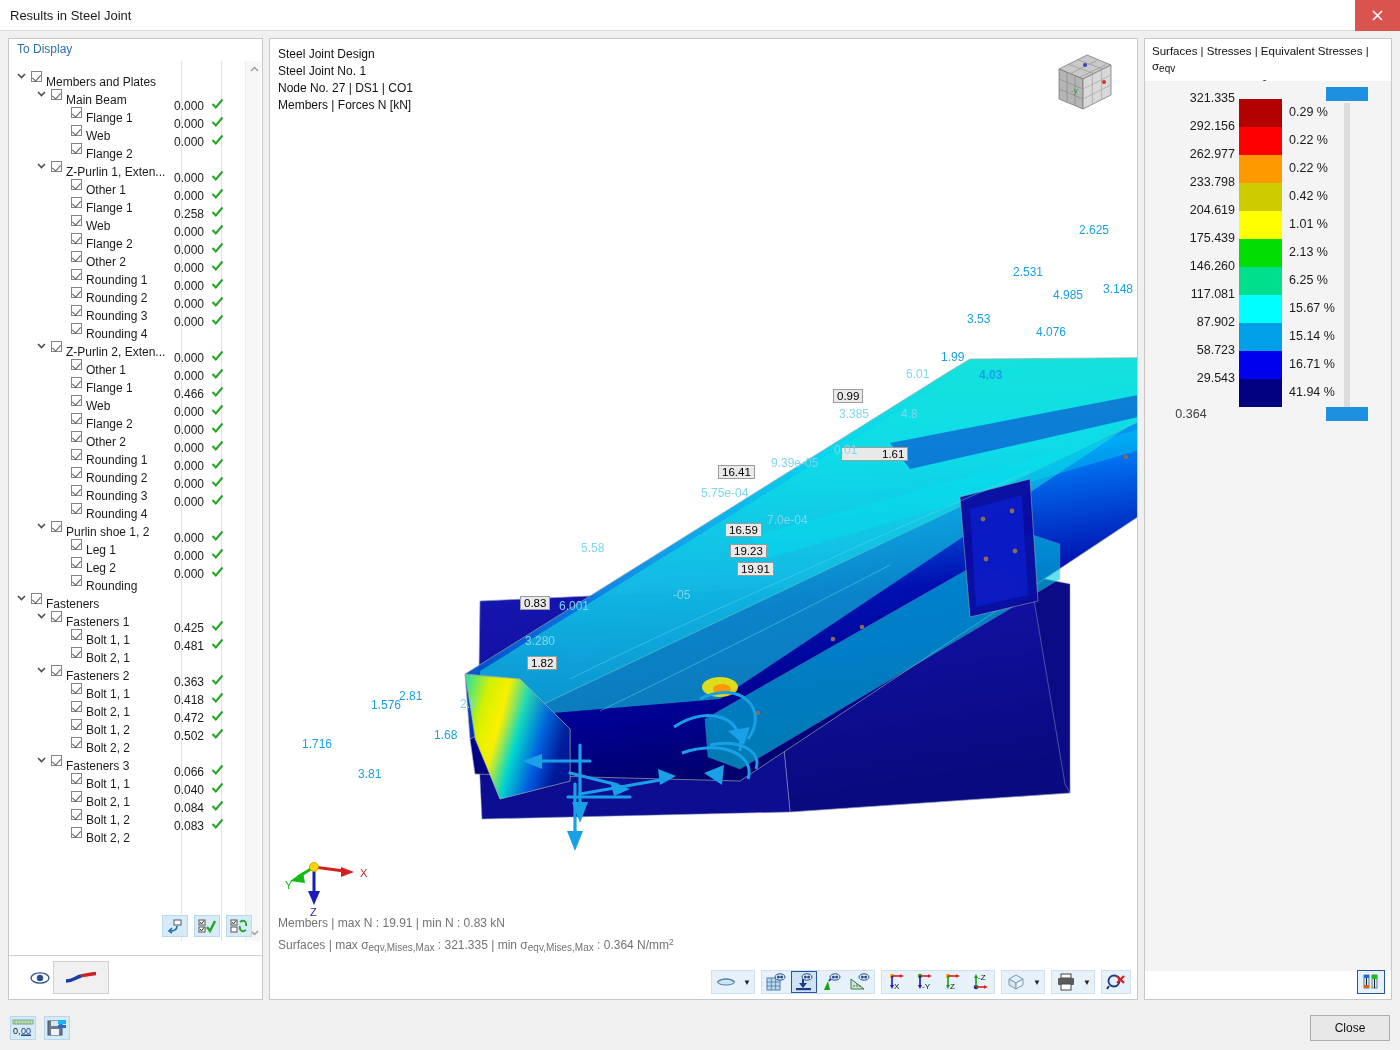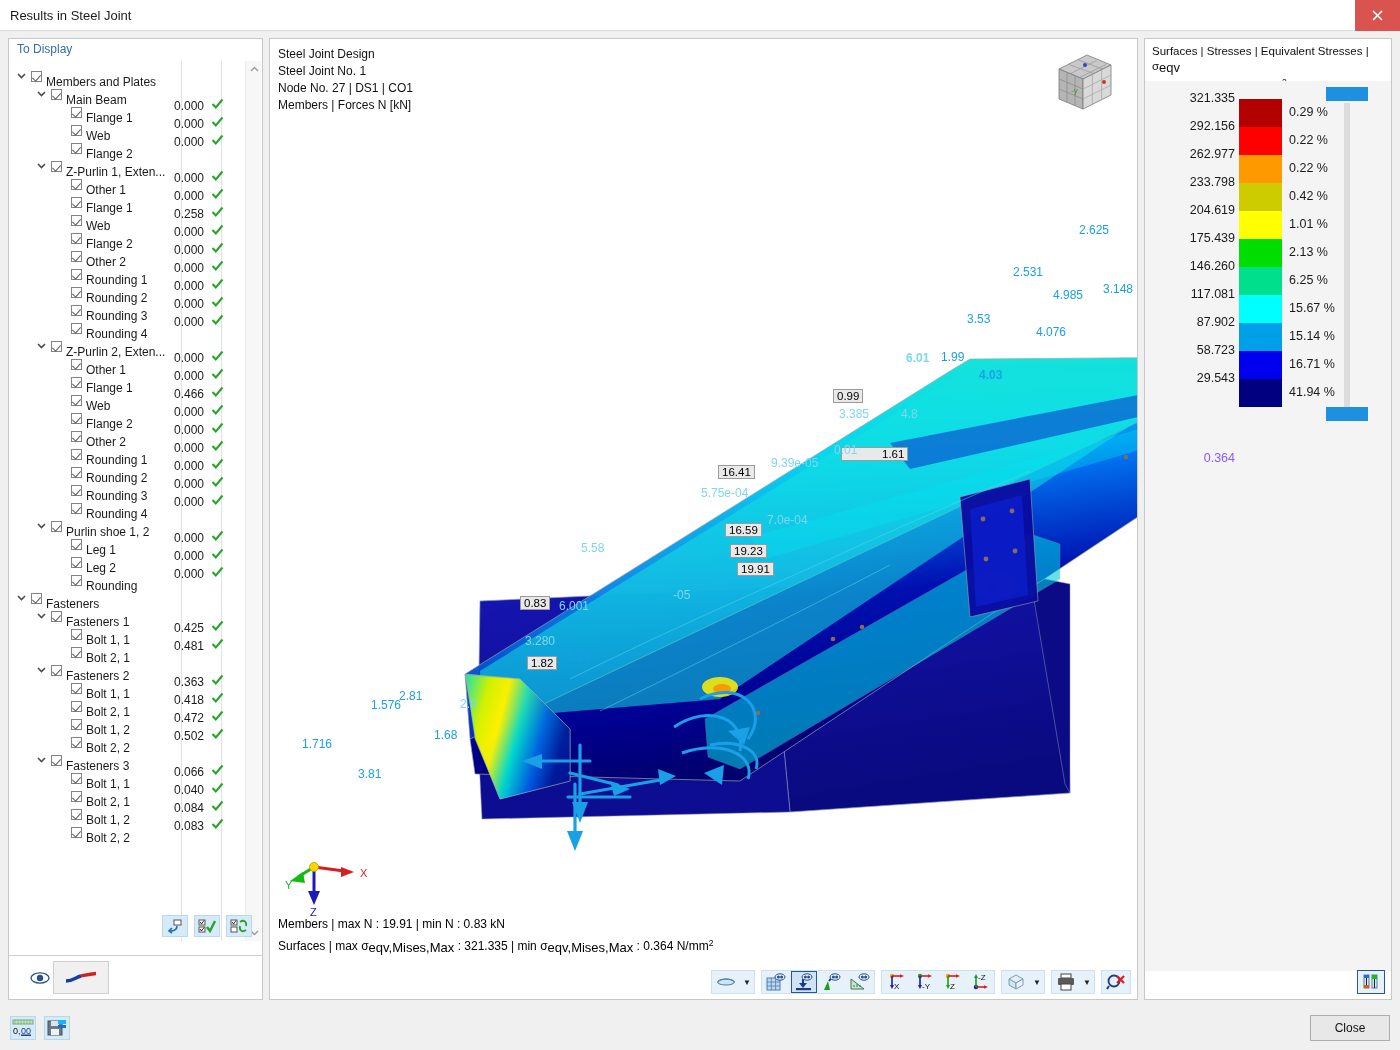--- a/index.html
+++ b/index.html
@@ -152,29 +152,29 @@
     position: absolute; left: 269px; top: 7px;
     width: 869px; height: 962px;
     background: #ffffff;
     border: 1px solid #c8c8c8;
     overflow: hidden;
   }
   #vp-header {
     position: absolute; left: 8px; top: 7px;
     font-size: 12px; line-height: 17px; color: #111;
   }
-  .sub { font-size: 13px; vertical-align: -2px; }
+  .sub { font-size: 10px; vertical-align: -2px; }
   .sup { font-size: 8.5px; vertical-align: 4px; }
   #nav-cube {
     position: absolute; right: 16px; top: 12px;
     width: 72px; height: 66px;
   }
   #vp-footer {
     position: absolute; left: 8px; bottom: 42px;
-    font-size: 12px; line-height: 19px; color: #000000;
+    font-size: 12px; line-height: 19px; color: #737373;
   }
   #axis-triad {
     position: absolute; left: 14px; bottom: 82px;
     width: 100px; height: 62px;
   }
   #vp-toolbar {
     position: absolute; right: 6px; bottom: 4px;
     height: 26px;
     display: flex; align-items: center; gap: 0px;
   }
@@ -218,22 +218,22 @@
   .lg-swatch {
     position: absolute; left: 46px; top: 0;
     width: 43px; height: 28px;
   }
   .lg-pct {
     position: absolute; left: 96px; top: 6px;
     font-size: 12.5px; color: #1a1a1a; white-space: nowrap;
   }
   #lg-last {
     position: absolute; left: 2px; top: 326px;
-    width: 88px; text-align: right;
-    font-size: 12.5px; color: #8b5cf6; margin-top: 44px;
+    width: 88px; text-align: center;
+    font-size: 12.5px; color: #404040;
   }
   #lg-slider {
     position: absolute; left: 199px; top: 22px;
     width: 6px; height: 306px;
     background: #dcdcdc;
   }
   .lg-handle {
     position: absolute; left: -18px; width: 42px; height: 14px;
     background: #1e90e0;
     cursor: pointer;
@@ -745,21 +745,21 @@
           <div class="lbl-faint" style="left: 631px; top: 368px;">4.8</div>
           <div class="lbl-faint" style="left: 501px; top: 417px;">9.39e-05</div>
           <div class="lbl-faint" style="left: 564px; top: 404px;">0.01</div>
           <div class="lbl-faint" style="left: 431px; top: 447px;">5.75e-04</div>
           <div class="lbl-faint" style="left: 497px; top: 474px;">7.0e-04</div>
           <div class="lbl-faint" style="left: 311px; top: 502px;">5.58</div>
           <div class="lbl-faint" style="left: 289px; top: 560px;">6.001</div>
           <div class="lbl-faint" style="left: 403px; top: 549px;">-05</div>
           <div class="lbl-faint" style="left: 255px; top: 595px;">3.280</div>
           <div class="lbl-faint" style="left: 190px; top: 658px;">2.9</div>
-          <div class="lbl-faint" style="left: 636px; top: 312px; font-weight: bold;">6.01</div>
+          <div class="lbl-faint" style="left: 636px; top: 328px;">6.01</div>
           <div class="lbl-blue" style="left: 809px; top: 184px;">2.625</div>
           <div class="lbl-blue" style="left: 743px; top: 226px;">2.531</div>
           <div class="lbl-blue" style="left: 833px; top: 243px;">3.148</div>
           <div class="lbl-blue" style="left: 783px; top: 249px;">4.985</div>
           <div class="lbl-blue" style="left: 766px; top: 286px;">4.076</div>
           <div class="lbl-blue" style="left: 697px; top: 273px;">3.53</div>
           <div class="lbl-blue" style="left: 671px; top: 311px;">1.99</div>
           <div class="lbl-blue" style="left: 709px; top: 329px; font-weight: bold;">4.03</div>
           <div class="lbl-blue" style="left: 101px; top: 659px;">1.576</div>
           <div class="lbl-blue" style="left: 129px; top: 650px;">2.81</div>

